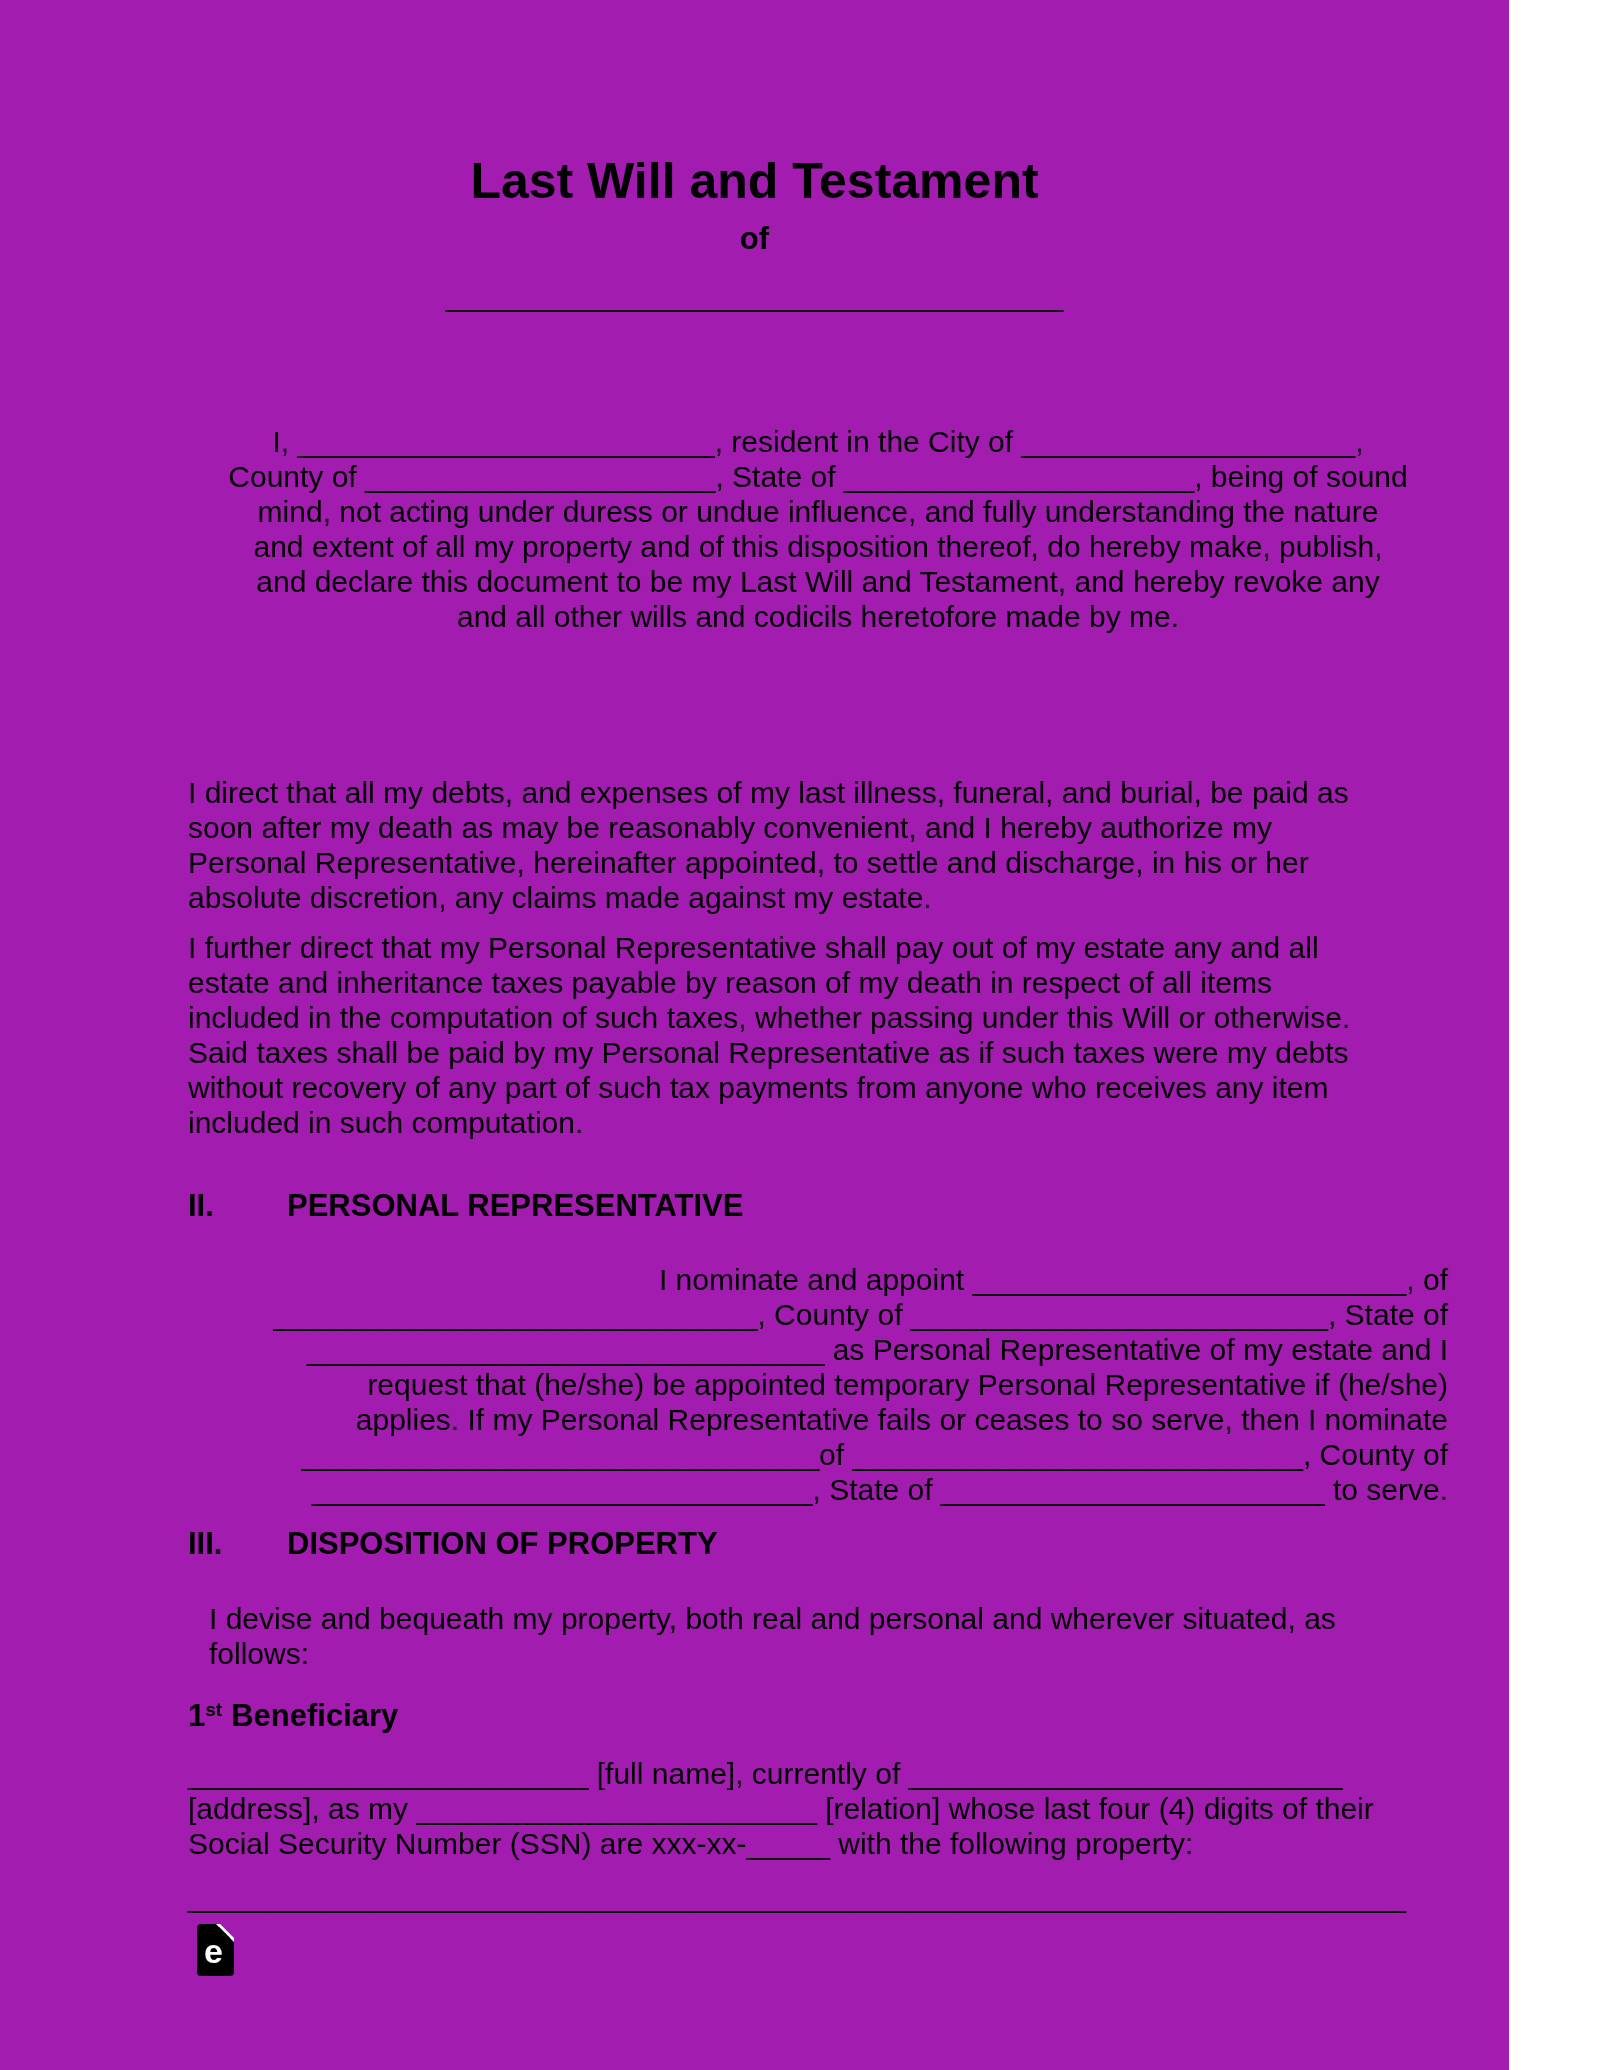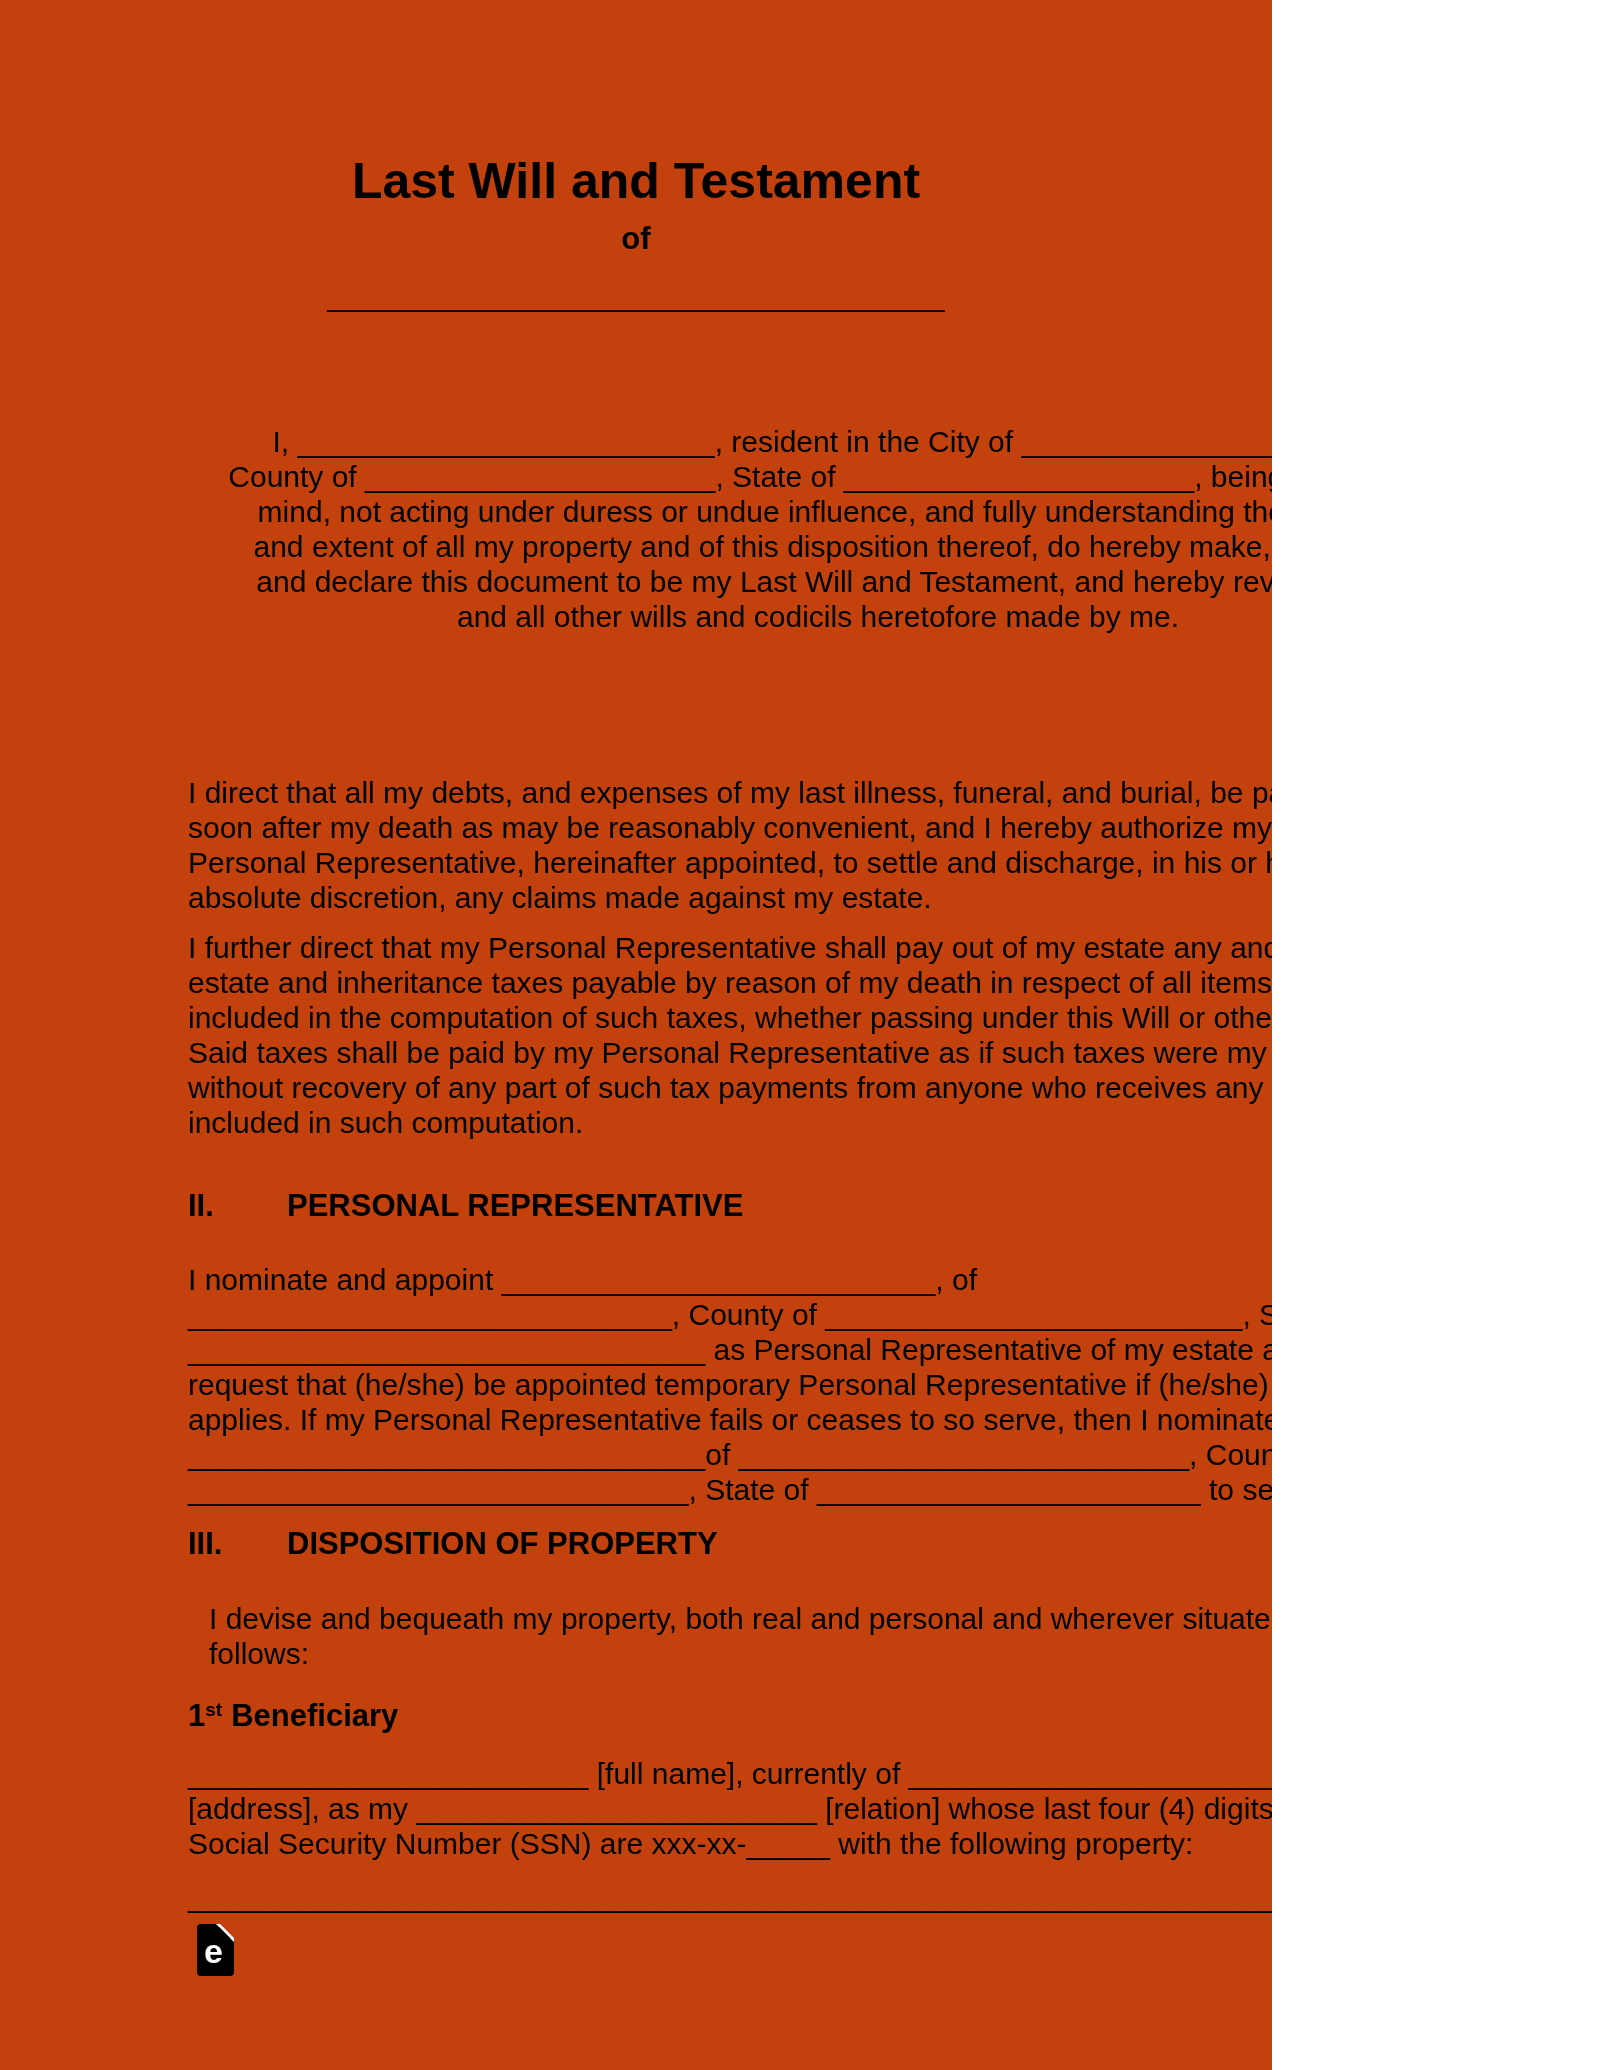--- a/index.html
+++ b/index.html
@@ -2,23 +2,23 @@
 <html><head>
 <meta charset="utf-8">
 <style>
   html, body {
     margin: 0;
     padding: 0;
     background: #ffffff;
   }
   .page {
     position: relative;
-    width: 1272px;
+    width: 1509px;
     height: 2070px;
-    background: #c2410c;
+    background: #a21caf;
     font-family: "Liberation Sans", "DejaVu Sans", sans-serif;
     color: #000000;
     overflow: hidden;
   }
   .doc-title {
     position: absolute;
     top: 150px;
     left: 0;
     width: 100%;
     text-align: center;
@@ -66,21 +66,21 @@
   }
   .heading .num {
     display: inline-block;
     min-width: 99px;
   }
   .intro       { top: 424px; text-align: center; }
   .heading-1   { top: 680px; }
   .p-i1        { top: 775px; }
   .p-i2        { top: 930px; }
   .heading-2   { top: 1188px; }
-  .p-ii        { top: 1262px; }
+  .p-ii        { top: 1262px; text-align: right; }
   .heading-3   { top: 1526px; }
   .p-iii       { top: 1601px; margin-left: 21px; }
   .ben-heading {
     position: absolute;
     left: 188px;
     top: 1692px;
     font-size: 31px;
     font-weight: bold;
     line-height: 36px;
     text-align: center;

